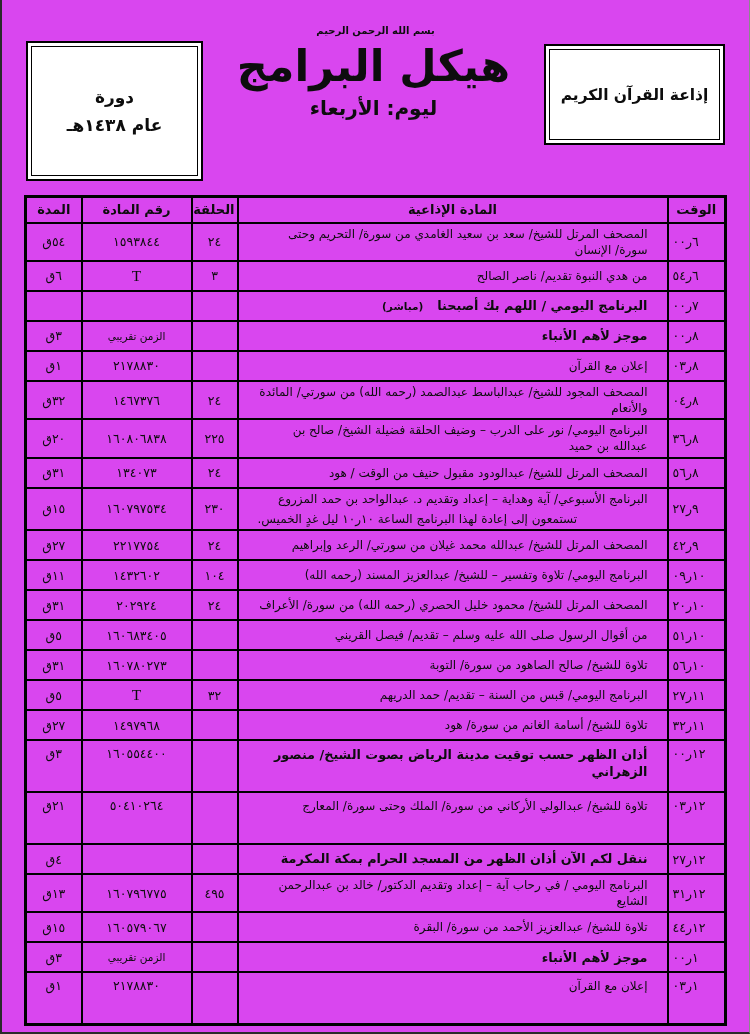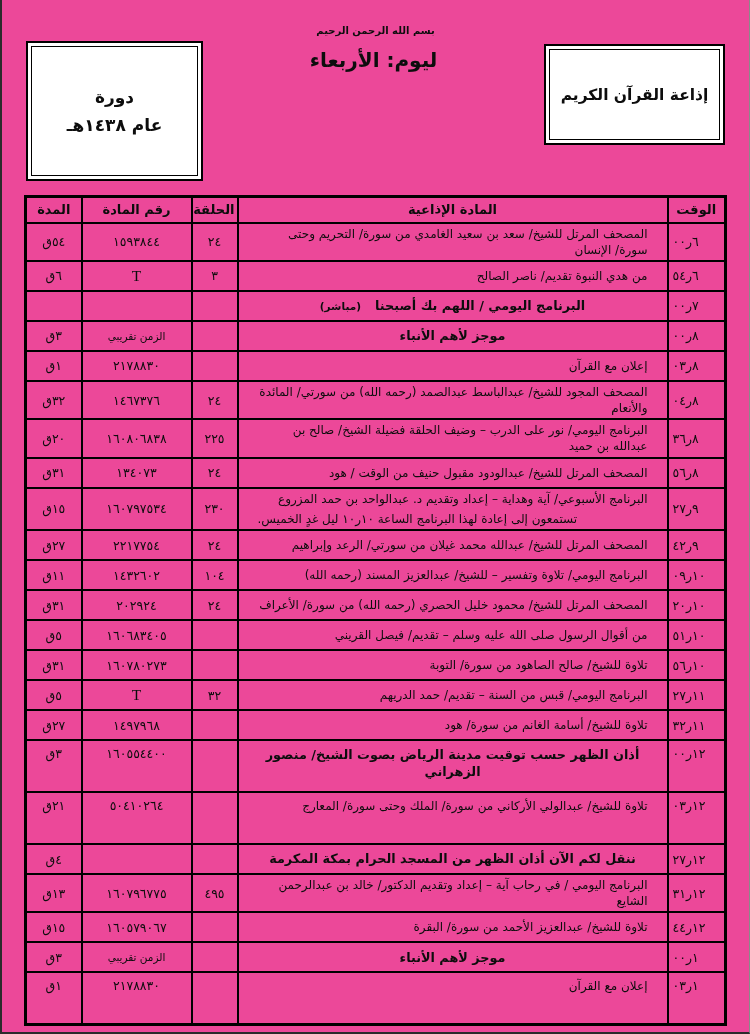--- a/index.html
+++ b/index.html
@@ -1,18 +1,18 @@
 <!DOCTYPE html>
 <html dir="rtl" lang="ar"><head>
 <meta charset="utf-8">
 <style>
   html,body { margin:0; padding:0; background:#ffffff; }
   .page {
     position:relative; width:750px; height:1034px; box-sizing:border-box;
-    background:#ec4899; color:#0d0d0d; overflow:hidden; direction:rtl;
+    background:#d946ef; color:#0d0d0d; overflow:hidden; direction:rtl;
     font-family:"DejaVu Sans", sans-serif;
     border-left:2px solid #2b2b2b; border-bottom:2px solid #2b2b2b;
     border-right:1px solid #8a8a8a;
   }
   .basmala { text-align:center; font-size:10px; font-weight:bold; padding-top:25px; letter-spacing:.5px; }
   .header { display:flex; align-items:flex-start; padding:0 24px; margin-top:5px; }
   .dbox { border:2.5px solid #000; padding:3px; box-sizing:border-box; background:#fff; }
   .dbox-inner { border:1.5px solid #000; height:100%; box-sizing:border-box;
     display:flex; flex-direction:column; align-items:center; justify-content:center;
     text-align:center; font-weight:bold; }
@@ -27,39 +27,40 @@
   table.schedule { width:700px; margin:14px auto 0; border-collapse:collapse;
     table-layout:fixed; border:3px solid #000; }
   .schedule th, .schedule td { border:2px solid #000; box-sizing:border-box; overflow:hidden; }
   .schedule th { font-size:13px; font-weight:bold; height:26px; padding:2px; }
   .schedule td { height:30px; vertical-align:middle; padding:2px 4px; }
   td.time { text-align:left; font-size:12.5px; white-space:nowrap; }
   td.material { text-align:right; font-size:12px; padding:2px 19px; line-height:1.35; }
   td.ep, td.num, td.dur { text-align:center; font-size:12.5px; white-space:nowrap; }
   td.num.latin { font-family:"Liberation Serif", serif; font-size:15.5px; }
   td.num.approx { font-size:10.5px; }
-  tr.em td.material { text-align:center; font-weight:bold; font-size:12.8px; }
+  tr.em td.material { text-align:right; font-weight:bold; font-size:12.8px; }
   tr.tall td { height:52px; vertical-align:top; padding-top:5px; }
   .note { font-size:10.5px; font-weight:bold; margin-right:14px; }
   .line2 { text-align:left; padding-top:4px; }
 </style>
 </head>
 <body>
 
 <div class="page">
 
   <div class="basmala">بسم الله الرحمن الرحيم</div>
 
   <div class="header">
     <div class="dbox station-box">
       <div class="dbox-inner">
         <span>إذاعة القرآن الكريم</span>
       </div>
     </div>
     <div class="titleblock">
+      <div class="main-title">هيكل البرامج</div>
       <div class="subtitle">
         <span>ليوم: الأربعاء</span>
       </div>
     </div>
     <div class="dbox cycle-box">
       <div class="dbox-inner">
         <span>دورة</span>
         <span>عام ١٤٣٨هـ</span>
       </div>
     </div>

